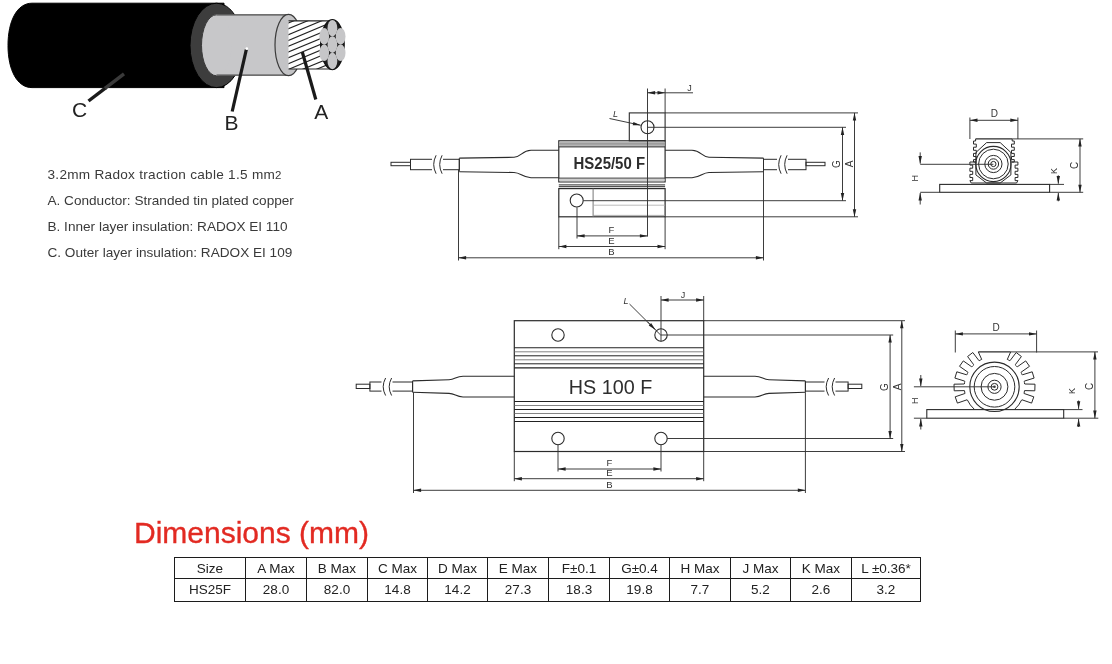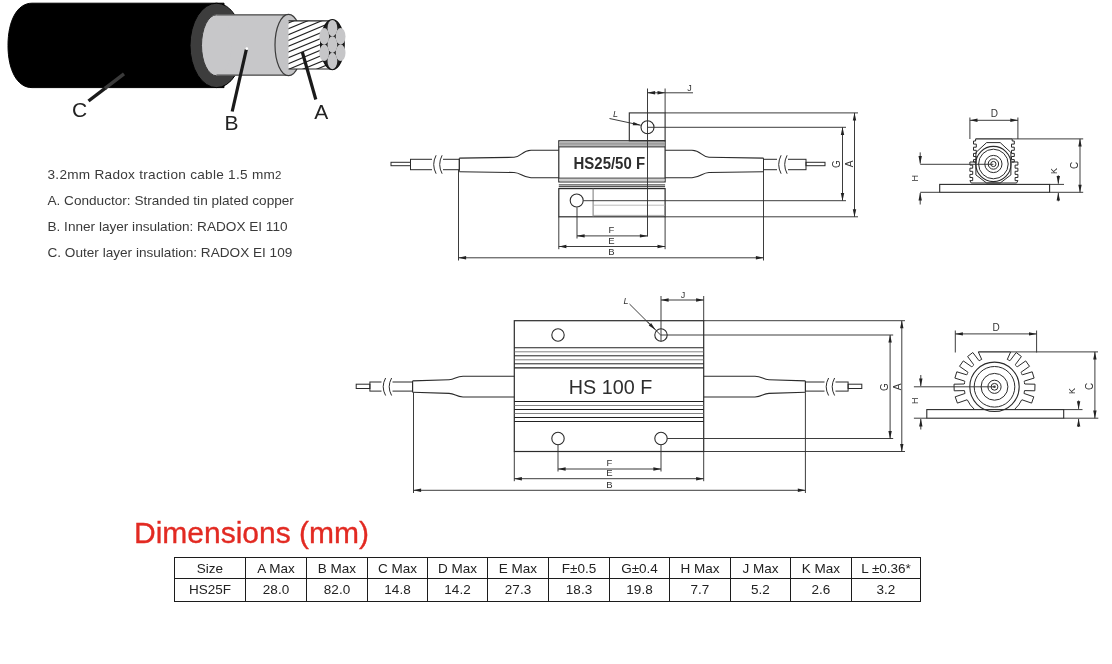--- a/index.html
+++ b/index.html
@@ -277,21 +277,21 @@
       <col style="width:69px">
     </colgroup>
     <tbody>
       <tr>
         <td>Size</td>
         <td>A Max</td>
         <td>B Max</td>
         <td>C Max</td>
         <td>D Max</td>
         <td>E Max</td>
-        <td>F±0.5</td>
+        <td>F±0.1</td>
         <td>G±0.4</td>
         <td>H Max</td>
         <td>J Max</td>
         <td>K Max</td>
         <td>L ±0.36*</td>
       </tr>
       <tr>
         <td>HS25F</td>
         <td>28.0</td>
         <td>82.0</td>

